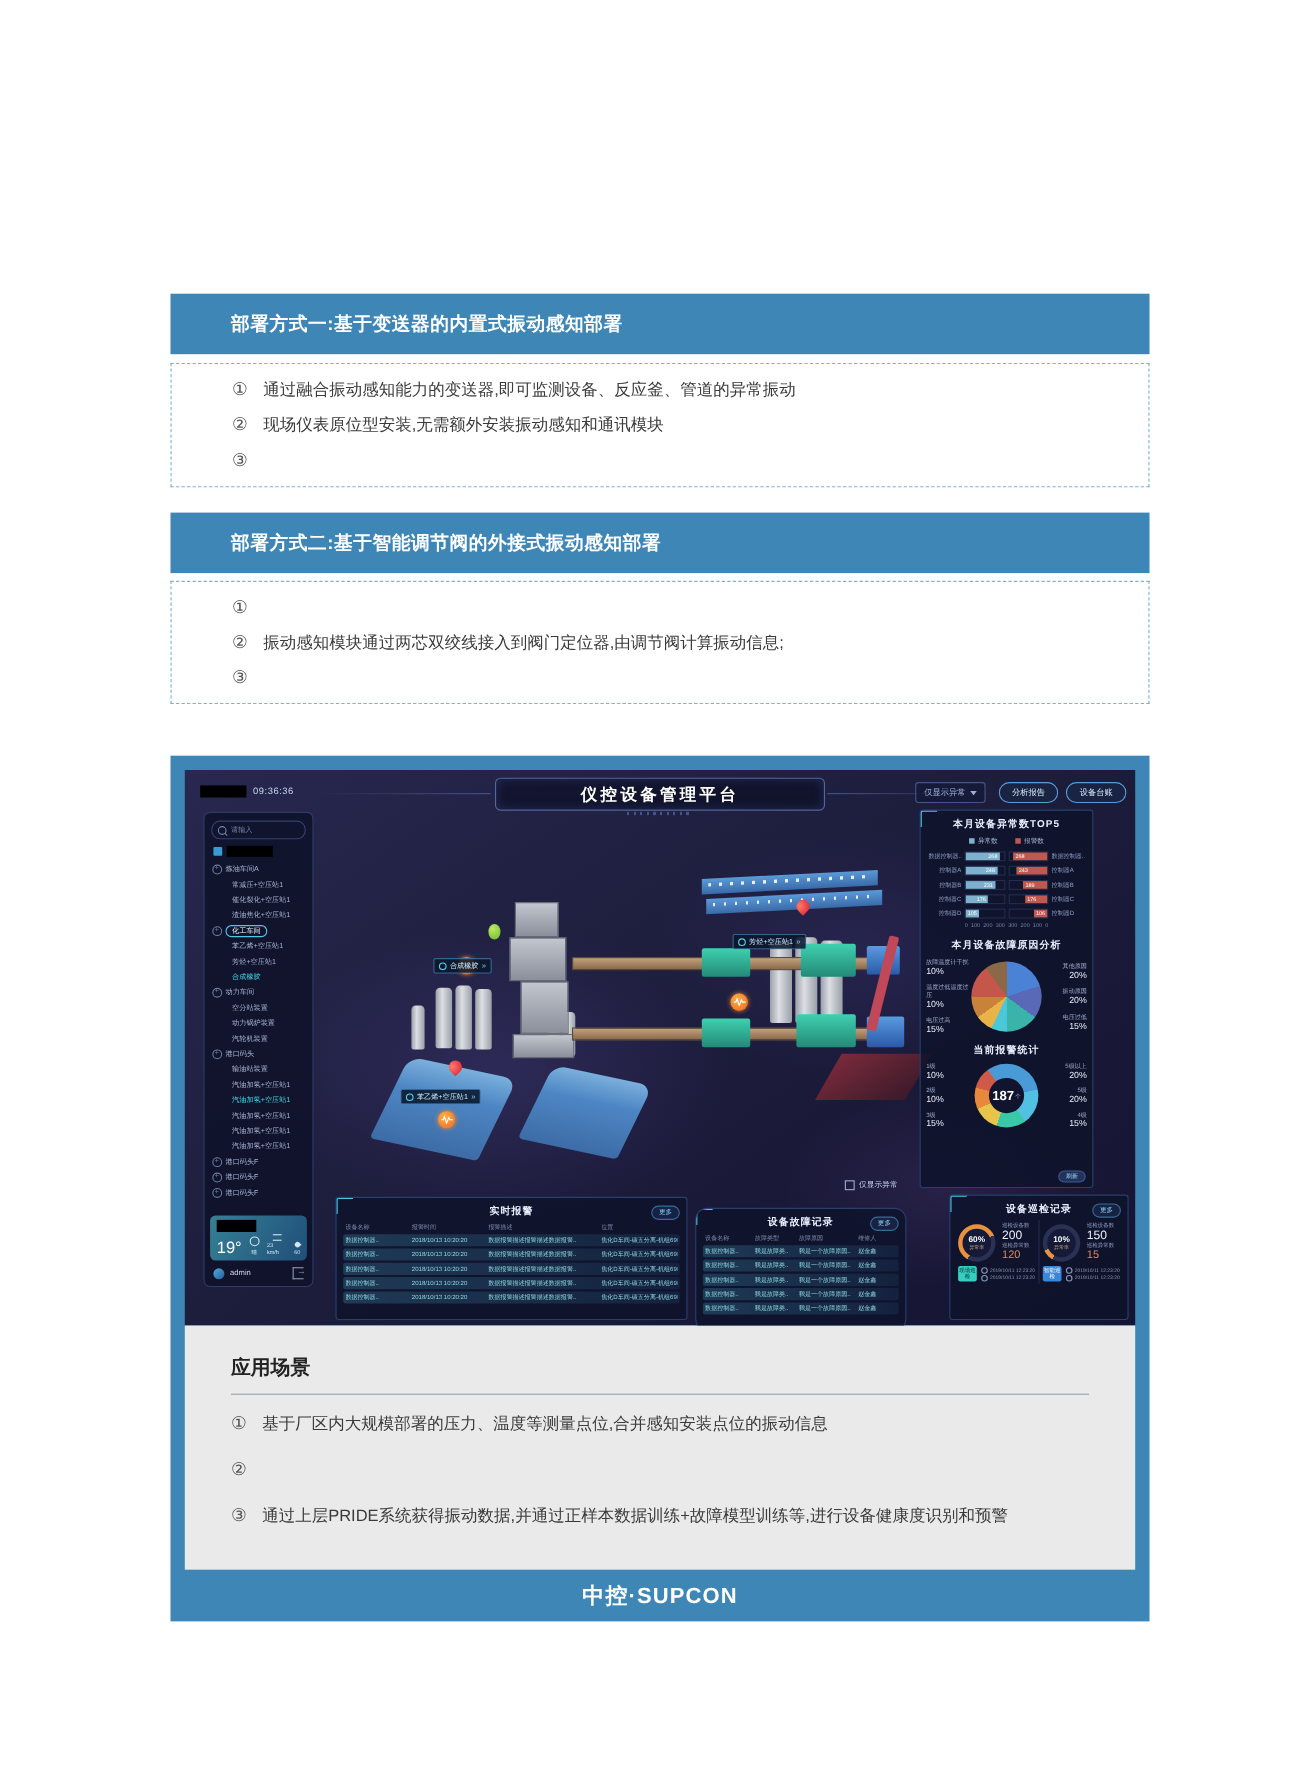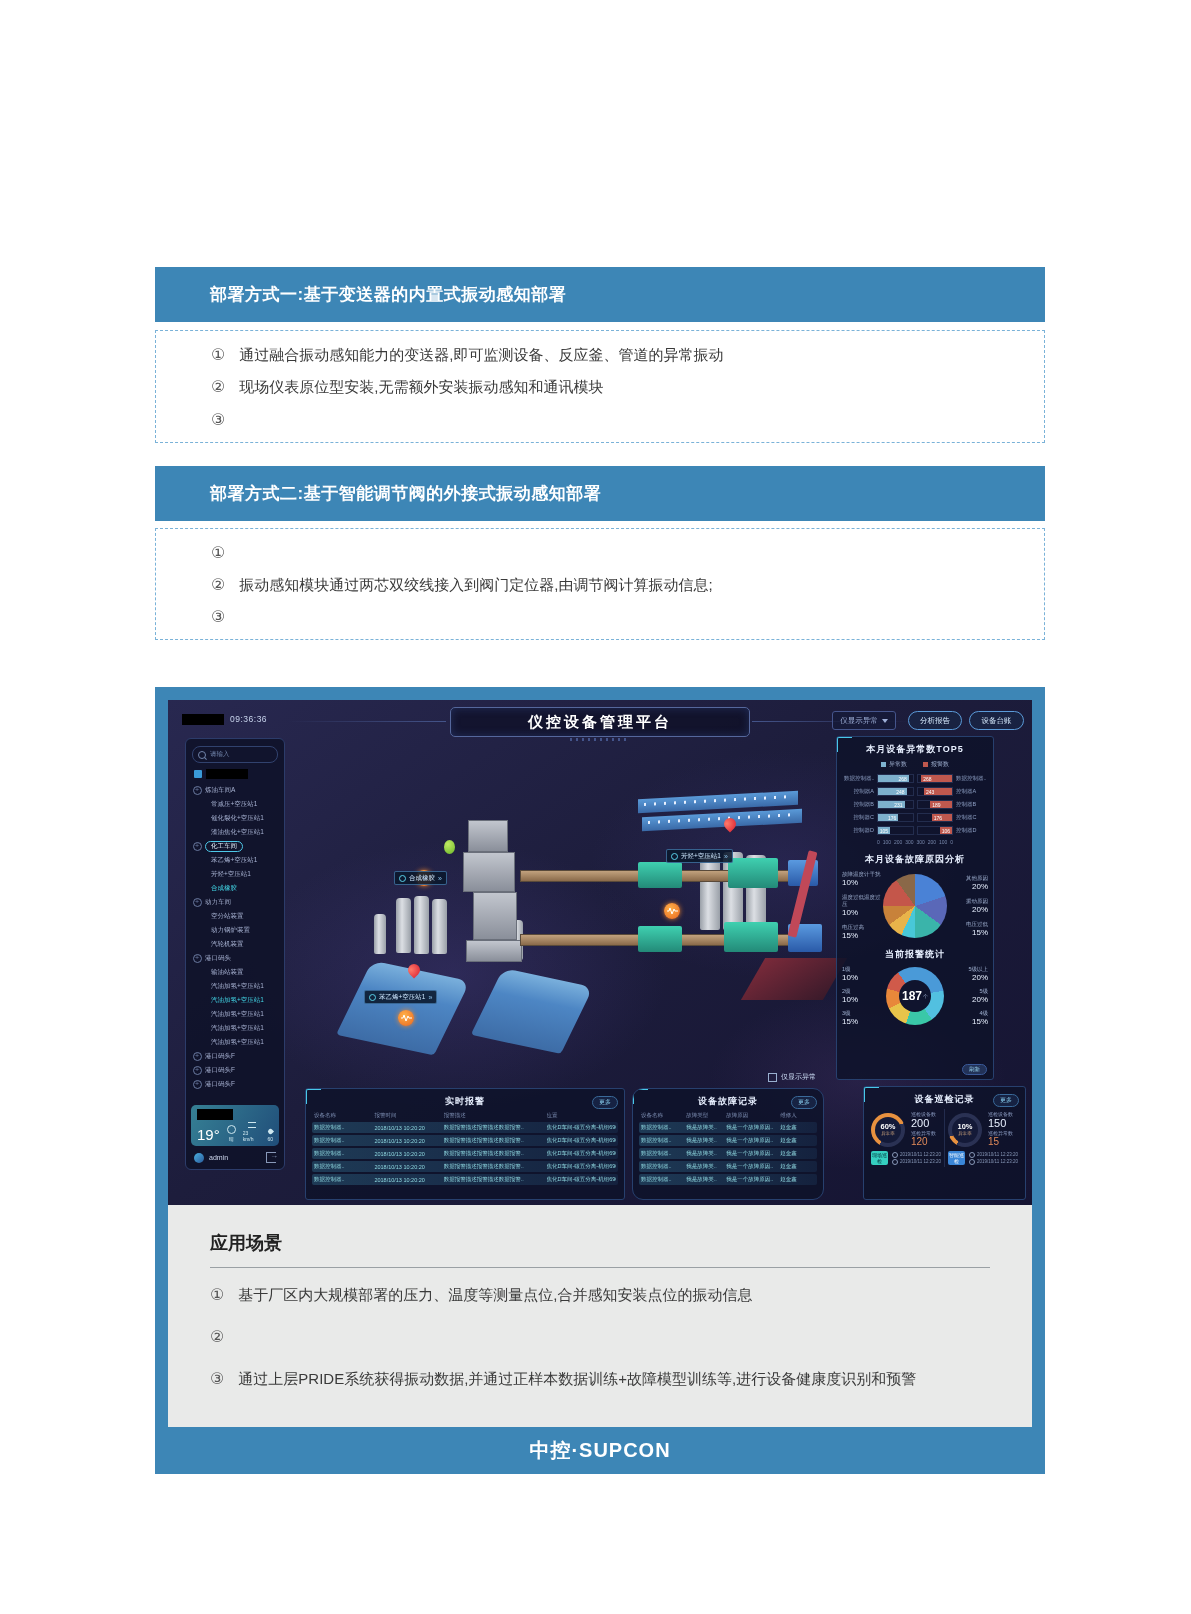--- a/index.html
+++ b/index.html
@@ -618,21 +618,21 @@
             </div>
             <div class="trow">
               <span class="tcell" style="flex-basis: 20%; flex-shrink: 0;">数据控制器..</span>
               <span class="tcell" style="flex-basis: 23%; flex-shrink: 0;">2018/10/13 10:20:20</span>
               <span class="tcell" style="flex-basis: 34%; flex-shrink: 0;">数据报警描述报警描述数据报警..</span>
               <span class="tcell" style="flex-basis: 23%; flex-shrink: 0;">焦化D车间-碳五分离-机组6901-机..</span>
             </div>
           </div>
       </div>
 
-      <div class="dpanel" style="left:464px;top:388px;width:192px;height:112px;border-radius:11px;">
+      <div class="dpanel" style="left:464px;top:398px;width:192px;height:112px;border-radius:11px;">
         <div class="ptitle">设备故障记录</div>
         <div class="more-btn">更多</div>
         <div class="thead" id="faultHead">
             <span class="tcell" style="flex-basis: 26%; flex-shrink: 0;">设备名称</span>
             <span class="tcell" style="flex-basis: 23%; flex-shrink: 0;">故障类型</span>
             <span class="tcell" style="flex-basis: 31%; flex-shrink: 0;">故障原因</span>
             <span class="tcell" style="flex-basis: 20%; flex-shrink: 0;">维修人</span>
           </div>
         <div id="faultBody">
             <div class="trow">

